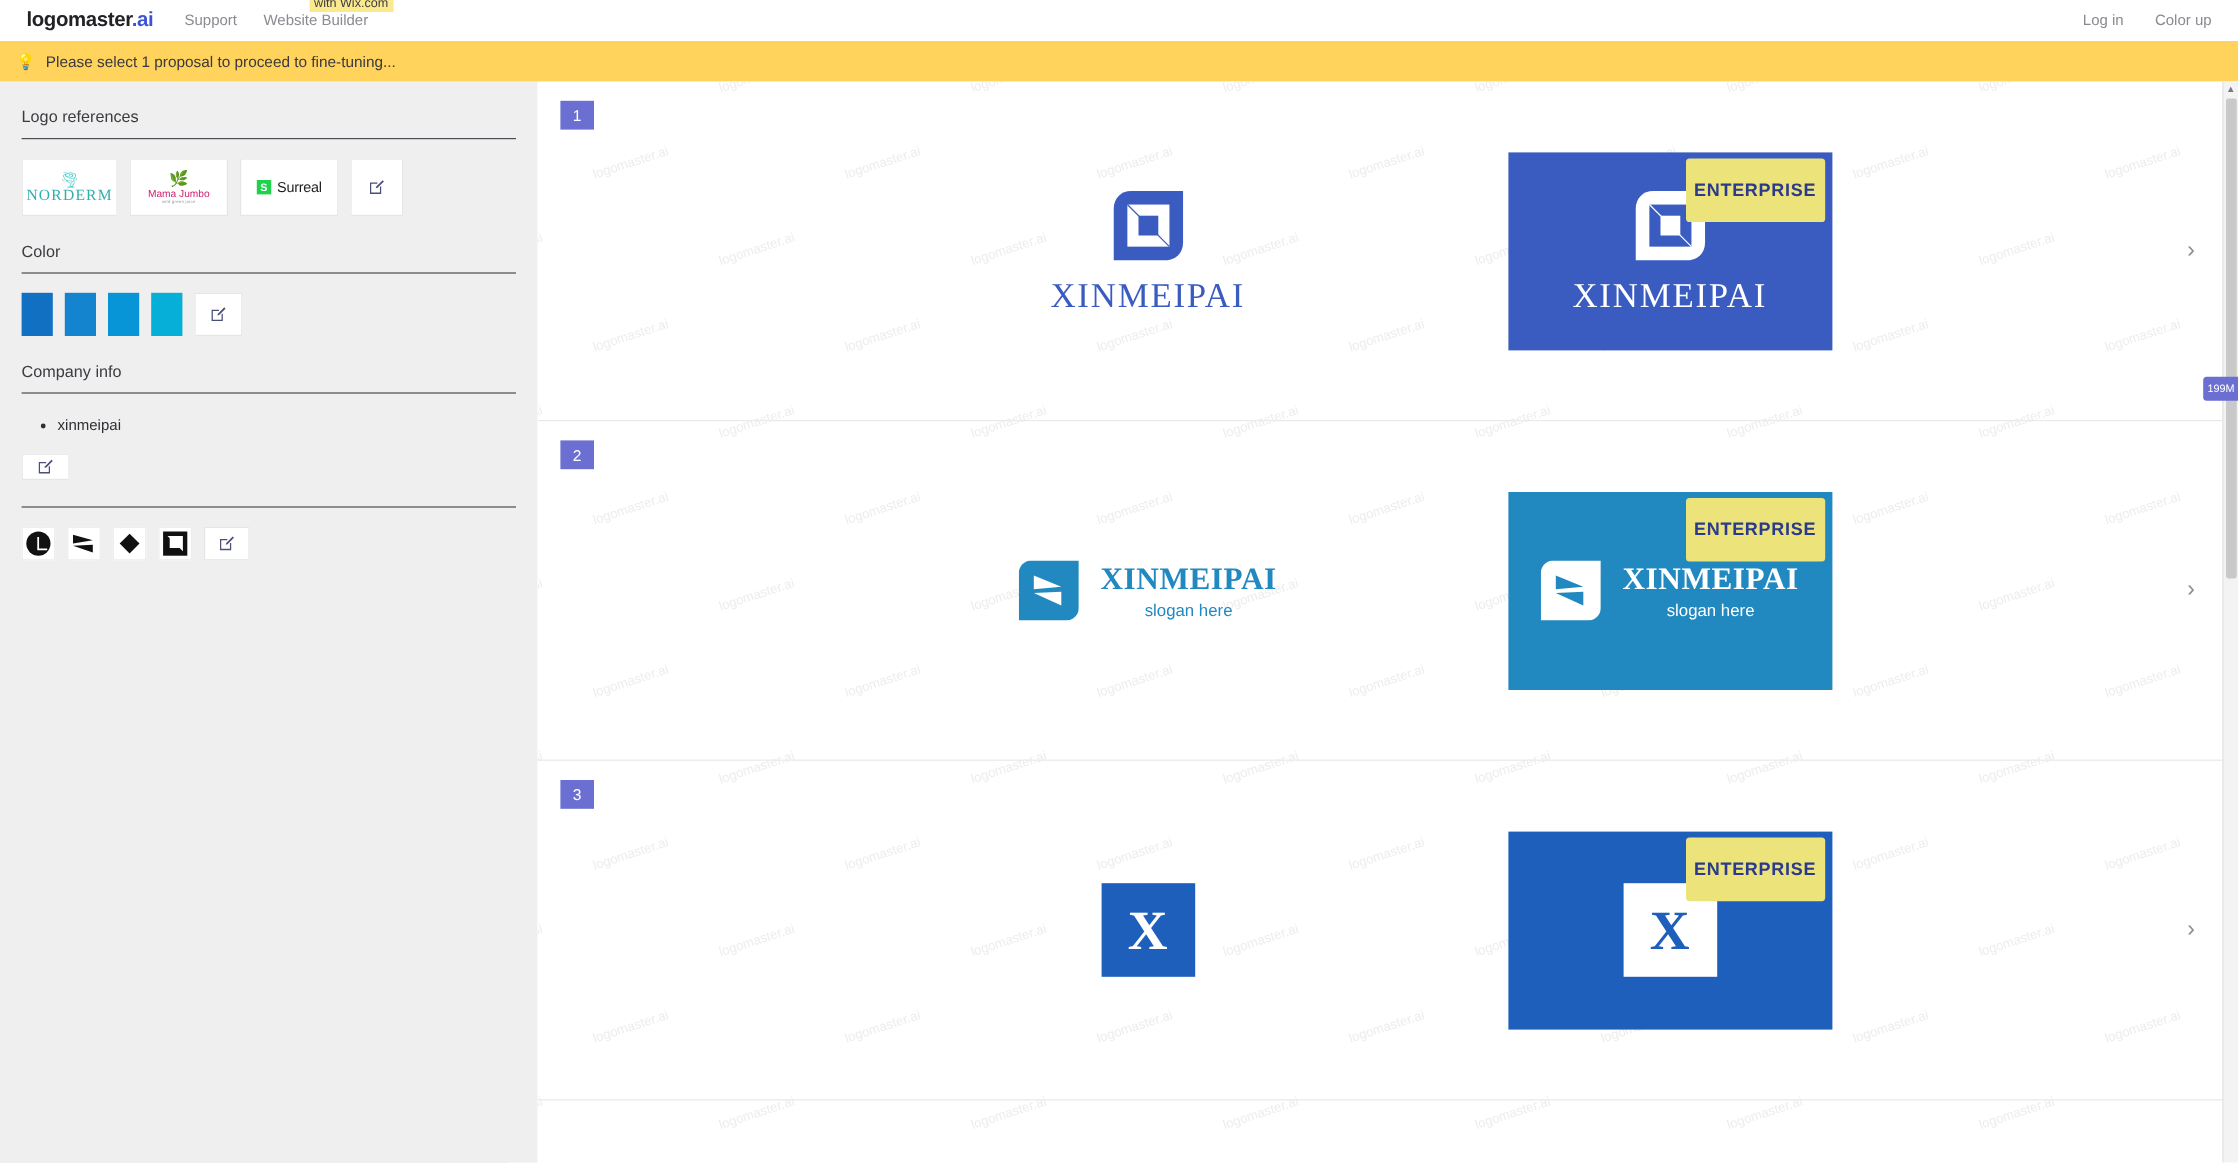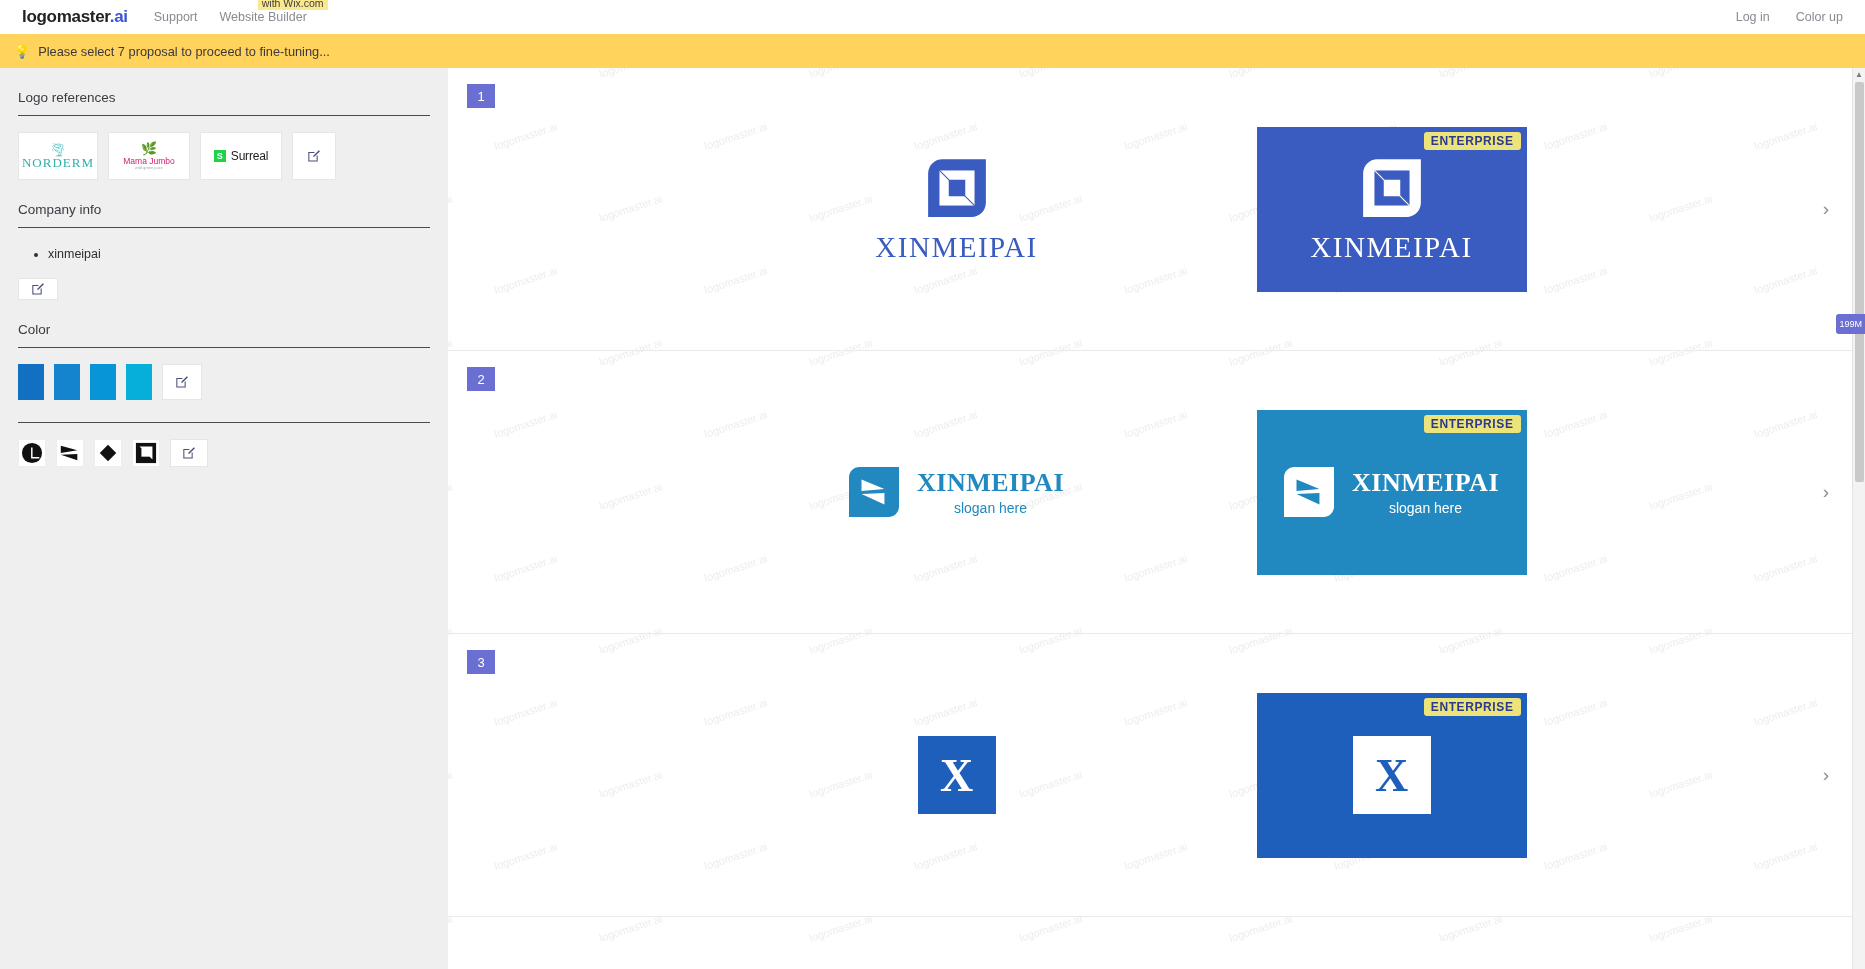--- a/index.html
+++ b/index.html
@@ -141,22 +141,22 @@
     cursor: pointer;
   }
   .variant-dark {
     width: 270px; height: 165px;
     display: flex; align-items: center; justify-content: center;
     position: relative; cursor: pointer;
   }
   .enterprise-badge {
     position: absolute; top: 5px; right: 6px;
     background: #ece37a; color: #2b3a8a;
-    font-size: 12px; font-weight: bold; letter-spacing: .6px;
-    padding: 2px 7px; border-radius: 3px;
+    font-size: 15px; font-weight: bold; letter-spacing: .6px;
+    padding: 18px 7px; border-radius: 3px;
   }
   .next-arrow {
     position: absolute; right: 36px; top: 50%;
     transform: translateY(-50%);
     color: #8d8d94; font-size: 19px; cursor: pointer; z-index: 5;
     user-select: none;
   }
 
   
   .watermark {
@@ -225,21 +225,21 @@
   </div>
   <div class="nav-right">
     <a href="#">Log in</a>
     <a href="#">Color up</a>
   </div>
 </div>
 
 <div class="subbar">
   <div class="subbar-right">
     <span class="bulb-icon">💡</span>
-    <span>Please select 7 proposal to proceed to fine-tuning...</span>
+    <span>Please select 1 proposal to proceed to fine-tuning...</span>
   </div>
 </div>
 
 <div class="page">
 
   <div class="sidebar">
 
     <div class="section">
       <div class="section-title">Logo references</div>
       <div class="section-rule"></div>
@@ -262,51 +262,51 @@
             <div class="sq">S</div>
             <div class="nm">Surreal</div>
           </div>
         </div>
         <div class="edit-tile">
           <svg class="edit-glyph" viewBox="0 0 16 16">
             <path d="M1.5 3.5h7v1.2h-5.8v8.3h8.3V7.4h1.2v7H1.5z" fill="#4a4f7a"></path>
             <path d="M13.6 1.3l1.2 1.2-6.1 6.1-1.7.5.5-1.7z" fill="#4a4f7a"></path>
           </svg>
         </div>
-      </div>
-    </div>
-
-    <div class="section">
-      <div class="section-title">Company info</div>
-      <div class="section-rule"></div>
-      <ul class="company-list">
-        <li>xinmeipai</li>
-      </ul>
-      <div class="edit-tile company-edit">
-        <svg class="edit-glyph" viewBox="0 0 16 16">
-          <path d="M1.5 3.5h7v1.2h-5.8v8.3h8.3V7.4h1.2v7H1.5z" fill="#4a4f7a"></path>
-          <path d="M13.6 1.3l1.2 1.2-6.1 6.1-1.7.5.5-1.7z" fill="#4a4f7a"></path>
-        </svg>
       </div>
     </div>
 
     <div class="section">
       <div class="section-title">Color</div>
       <div class="section-rule"></div>
       <div class="tile-row">
         <div class="swatch" style="background: rgb(18, 112, 195);"></div>
         <div class="swatch" style="background: rgb(20, 132, 207);"></div>
         <div class="swatch" style="background: rgb(7, 149, 216);"></div>
         <div class="swatch" style="background: rgb(5, 175, 216);"></div>
         <div class="edit-tile swatch-edit">
           <svg class="edit-glyph" viewBox="0 0 16 16">
             <path d="M1.5 3.5h7v1.2h-5.8v8.3h8.3V7.4h1.2v7H1.5z" fill="#4a4f7a"></path>
             <path d="M13.6 1.3l1.2 1.2-6.1 6.1-1.7.5.5-1.7z" fill="#4a4f7a"></path>
           </svg>
         </div>
+      </div>
+    </div>
+
+    <div class="section">
+      <div class="section-title">Company info</div>
+      <div class="section-rule"></div>
+      <ul class="company-list">
+        <li>xinmeipai</li>
+      </ul>
+      <div class="edit-tile company-edit">
+        <svg class="edit-glyph" viewBox="0 0 16 16">
+          <path d="M1.5 3.5h7v1.2h-5.8v8.3h8.3V7.4h1.2v7H1.5z" fill="#4a4f7a"></path>
+          <path d="M13.6 1.3l1.2 1.2-6.1 6.1-1.7.5.5-1.7z" fill="#4a4f7a"></path>
+        </svg>
       </div>
     </div>
 
     <div class="section">
       <div class="section-rule"></div>
       <div class="tile-row">
         <div class="icon-tile">
           <svg width="22" height="22" viewBox="0 0 24 24">
             <circle cx="12" cy="12" r="11" fill="#111"></circle>
             <path d="M11 6h1.6v10.4H20v1.6H11z" fill="#fff"></path>

